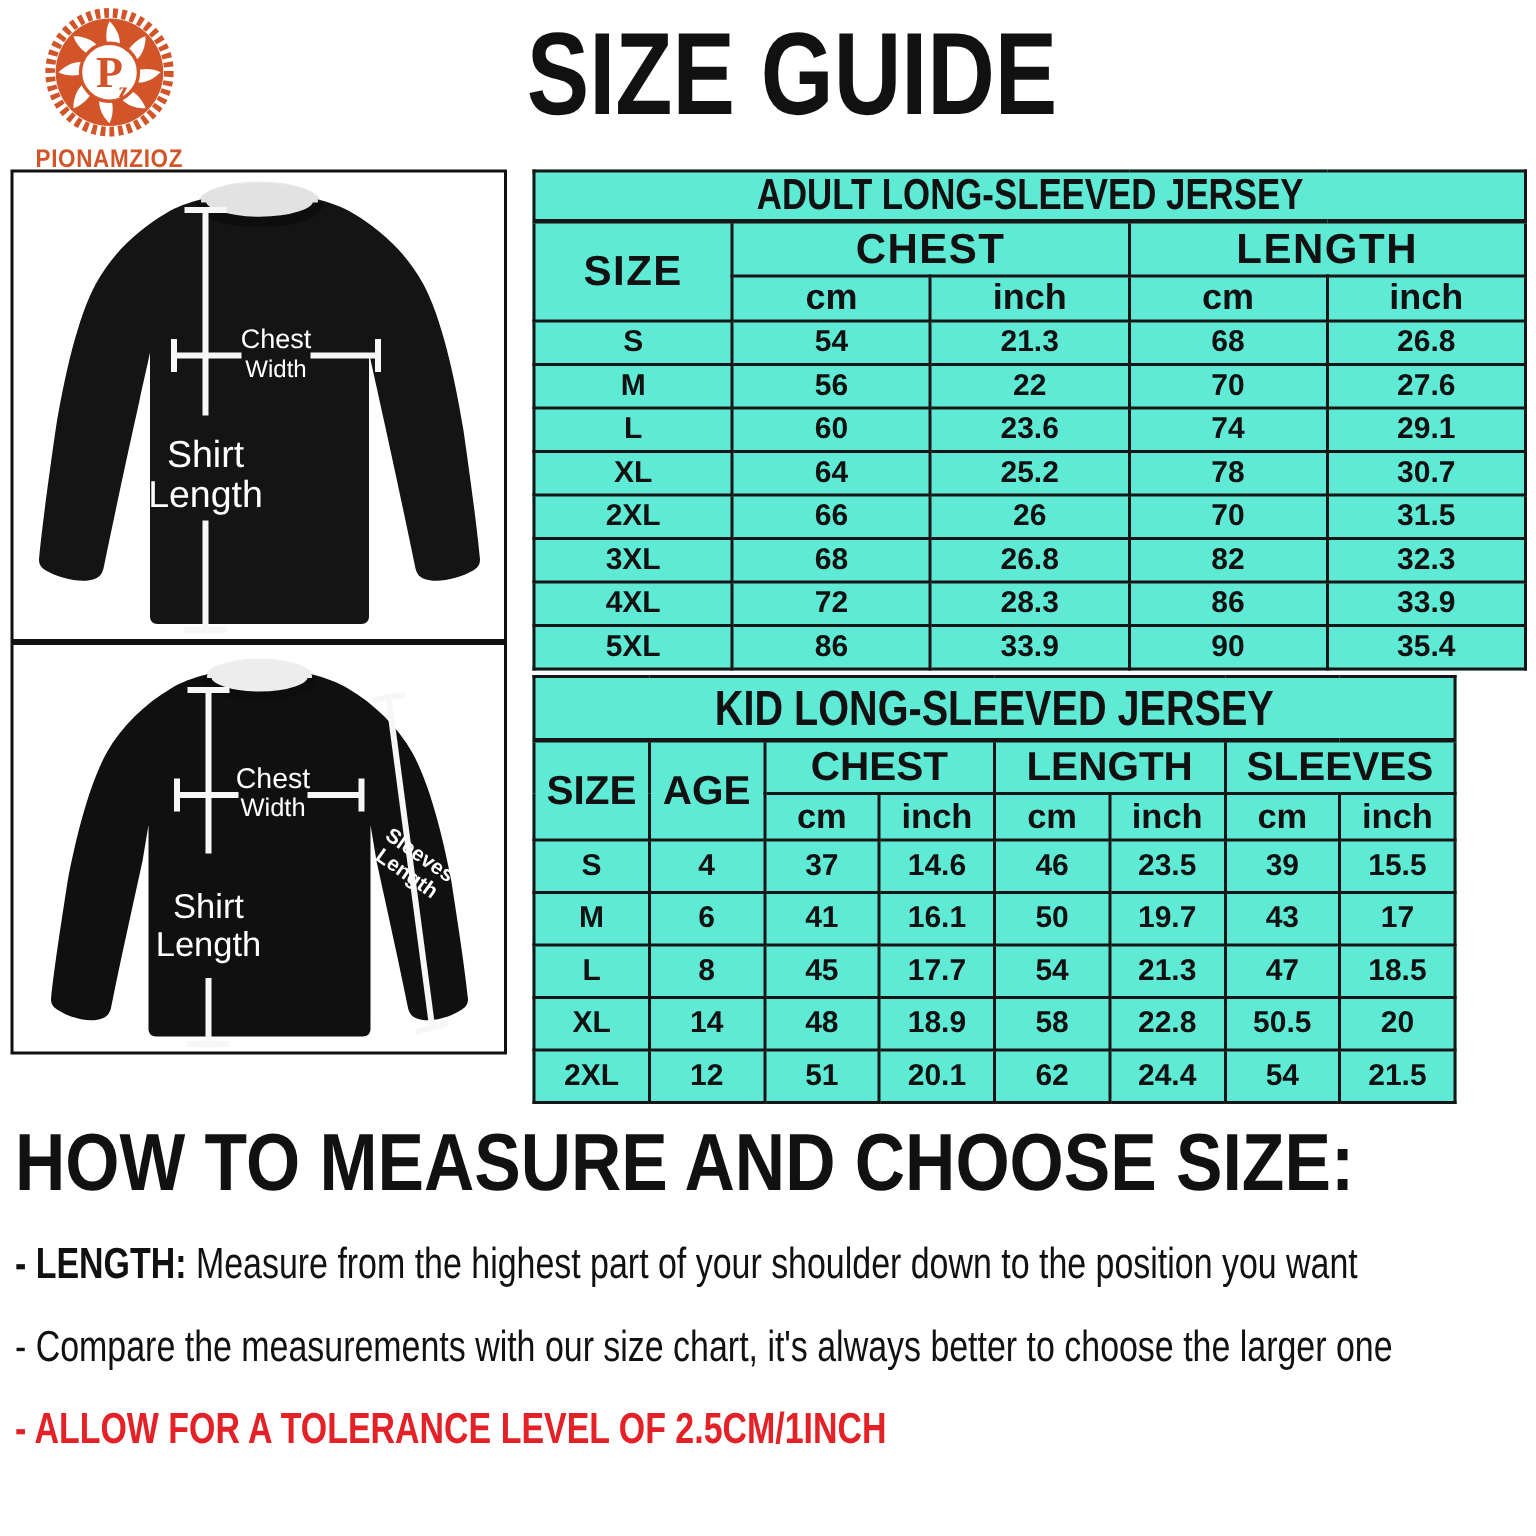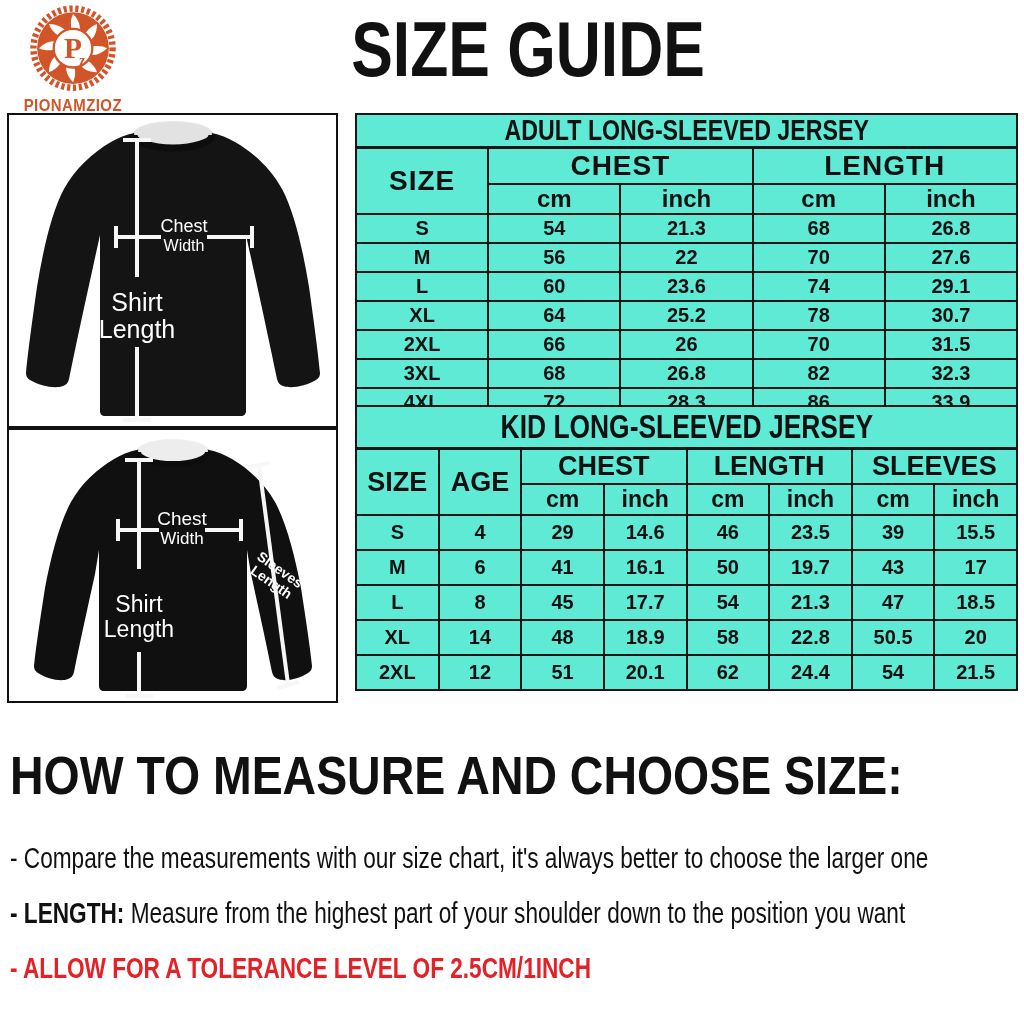--- a/index.html
+++ b/index.html
@@ -27,38 +27,38 @@
   .shirt-box.adult{left:7px;top:113px;width:331px;height:315px;}
   .shirt-box.kid{left:7px;top:428px;width:331px;height:275px;}
   .shirt-box svg{display:block;}
 
   
   table.size-table{
     position:absolute;border-collapse:collapse;table-layout:fixed;
     background:#5eead4;
   }
   table.adult-t{left:355px;top:113px;width:663px;}
-  table.kid-t{left:355px;top:405px;width:663px;}
+  table.kid-t{left:355px;top:450px;width:616px;}
   table.size-table th,table.size-table td{
     border:2px solid #161616;text-align:center;vertical-align:middle;padding:0;
     line-height:1.05;
   }
   tr.t-title th{height:31px;font-size:29px;font-weight:bold;border-bottom:3px solid #161616;}
   .kid-t tr.t-title th{height:40px;font-size:33px;}
   tr.t-group th{height:34px;font-size:28px;font-weight:bold;letter-spacing:1px;}
   .kid-t tr.t-group th{height:33px;font-size:27px;letter-spacing:0;}
   tr.t-units th{height:28px;font-size:24px;font-weight:bold;margin-left:34px;}
   .kid-t tr.t-units th{height:29px;font-size:23px;}
   th.size-h{font-size:31px;font-weight:bold;}
   .adult-t tbody td{height:27px;font-size:20px;font-weight:bold;}
   .kid-t tbody td{height:33px;font-size:20px;font-weight:bold;}
 
   
   .instructions{position:absolute;left:10px;top:748px;width:1010px;}
-  .howto-heading{font-size:54px;font-weight:bold;line-height:1;margin:0 0 29px 0;}
+  .howto-heading{font-size:54px;font-weight:bold;line-height:1;margin:0 0 14px 0;}
   .bullet{font-size:29px;margin:0;height:55px;display:flex;align-items:center;}
   .bullet .lead{font-weight:bold;}
   .bullet .body{font-weight:normal;}
   .bullet.alert .body{font-weight:bold;color:#e32126;}
 
   text{font-family:"Liberation Sans",sans-serif;}
   .mono-p{font-family:"Liberation Serif",serif;}
 </style>
 </head>
 <body>
@@ -255,21 +255,21 @@
       <th>cm</th>
       <th>inch</th>
       <th>cm</th>
       <th>inch</th>
     </tr>
   </thead>
   <tbody>
       <tr>
         <td>S</td>
         <td>4</td>
-        <td>29</td>
+        <td>37</td>
         <td>14.6</td>
         <td>46</td>
         <td>23.5</td>
         <td>39</td>
         <td>15.5</td>
       </tr>
       <tr>
         <td>M</td>
         <td>6</td>
         <td>41</td>
@@ -310,21 +310,21 @@
         <td>21.5</td>
       </tr>
     </tbody>
 </table>
 
 <div class="instructions">
   <h2 class="howto-heading">
     <span class="cl" style="transform:scaleX(.86);">HOW TO MEASURE AND CHOOSE SIZE:</span>
   </h2>
   <p class="bullet">
-    <span class="cl"><span class="body">- Compare the measurements with our size chart, it's always better to choose the larger one</span></span>
+    <span class="cl"><span class="lead">- LENGTH:</span><span class="body"> Measure from the highest part of your shoulder down to the position you want</span></span>
   </p>
   <p class="bullet">
-    <span class="cl"><span class="lead">- LENGTH:</span><span class="body"> Measure from the highest part of your shoulder down to the position you want</span></span>
+    <span class="cl"><span class="body">- Compare the measurements with our size chart, it's always better to choose the larger one</span></span>
   </p>
   <p class="bullet alert">
     <span class="cl"><span class="body">- ALLOW FOR A TOLERANCE LEVEL OF 2.5CM/1INCH</span></span>
   </p>
 </div>
 
 </body></html>

